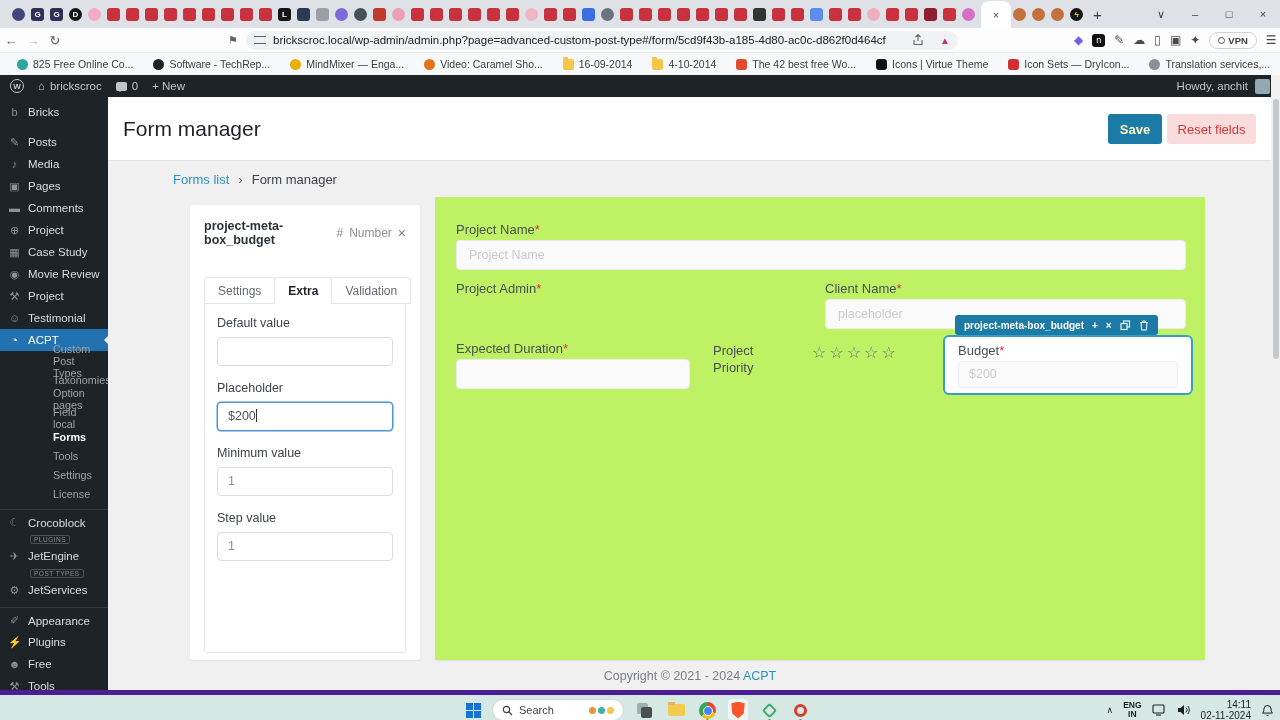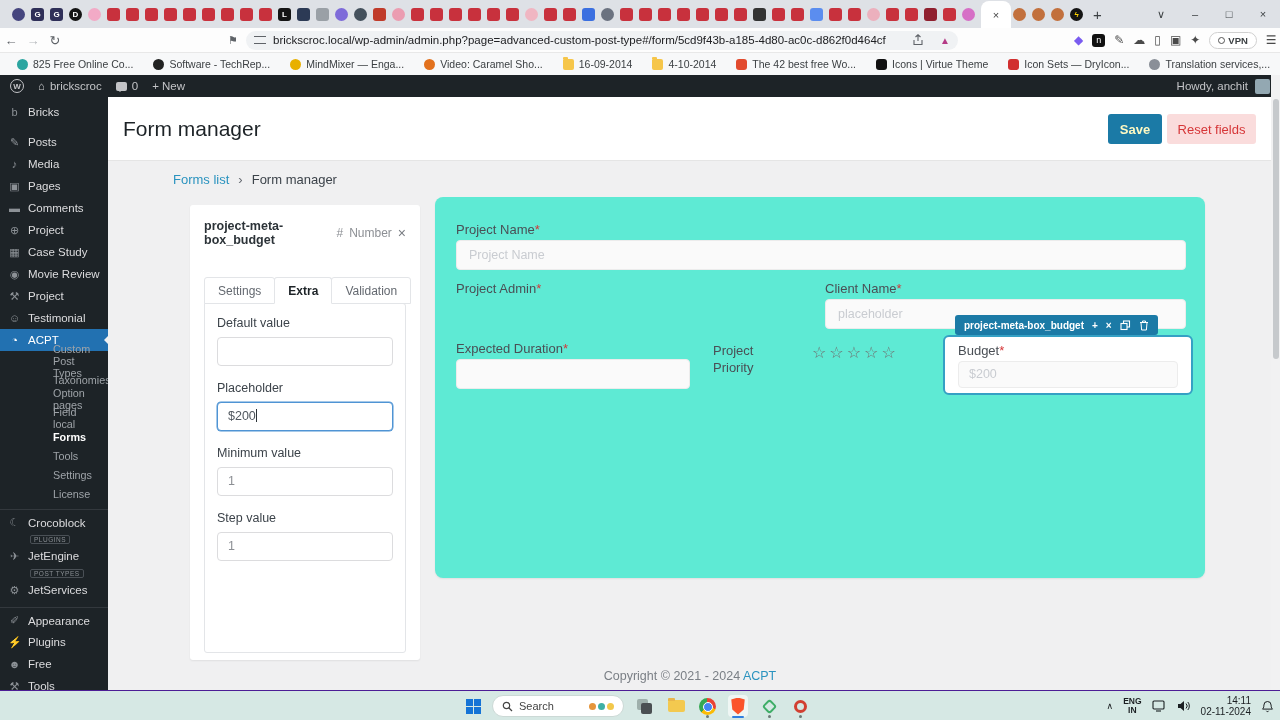--- a/index.html
+++ b/index.html
@@ -130,22 +130,22 @@
   .fp-field { margin-bottom:15px; }
   .fp-label { font-size:12.5px; color:#3c434a; margin-bottom:7px; }
   .fp-input { height:29px; border:1px solid #dcdcde; border-radius:4px;
     padding:0 10px; line-height:27px; font-size:12.5px; color:#50575e; background:#fff; }
   .fp-input.dim { color:#8c8f94; }
   .fp-input.focused { border-color:#4f94d4; box-shadow:0 0 0 .5px #4f94d4; }
   .fp-input.focused::after { content:""; display:inline-block; width:1px; height:13px;
     background:#2c3338; vertical-align:-2px; }
 
   
-  #preview-card { position:absolute; left:435px; top:197px; width:770px; height:381px;
-    background:#5eead4; border-radius:8px; box-shadow:0 1px 2px rgba(0,0,0,.07); }
+  #preview-card { position:absolute; left:435px; top:197px; width:770px; height:463px;
+    background:#bef264; border-radius:1px; box-shadow:0 1px 2px rgba(0,0,0,.07); }
   .pv-label { position:absolute; font-size:13px; color:#4a4f55; }
   .req { color:var(--danger); }
   .pv-input { position:absolute; height:30px; background:#fafafa;
     border:1px solid #ececec; border-radius:4px; line-height:28px; padding:0 12px;
     font-size:12.5px; color:#c9ccd1; }
   #pv-name-label { left:21px; top:25px; }
   #pv-name-input { left:21px; top:43px; width:730px; }
   #pv-admin-label { left:21px; top:84px; }
   #pv-admin-input { left:21px; top:102px; width:360px; }
   #pv-client-label { left:390px; top:84px; }
@@ -174,21 +174,21 @@
   #footer .link { color:var(--link); }
 
   
   #scrollbar { position:absolute; right:0; top:75px; width:9px; height:615px;
     background:#f1f1f2; }
   #scroll-thumb { position:absolute; right:1.5px; top:24px; width:6px; height:260px;
     background:#c6c9cc; border-radius:3px; }
 
   
   #taskbar { position:absolute; left:0; top:690px; width:1280px; height:30px;
-    background:#d6e8e4; border-top:1px solid #4c1d95; }
+    background:#d6e8e4; border-top:5px solid #4c1d95; }
   #tb-center { position:absolute; left:466px; top:0; height:30px; display:flex;
     align-items:center; gap:11px; }
   #start-btn { width:15px; height:15px; display:grid; grid-template-columns:7px 7px;
     grid-template-rows:7px 7px; gap:1px; }
   #start-btn i { background:#1573d6; }
   #tb-search { width:132px; height:22px; background:#fff; border:1px solid #ccd9d6;
     border-radius:12px; display:flex; align-items:center; padding:0 9px; gap:6px; }
   #tb-search .q { font-size:11px; color:#444; }
   #tb-search .deco { margin-left:auto; display:flex; gap:2px; }
   #tb-search .deco i { width:7px; height:7px; border-radius:50%; display:inline-block; }

